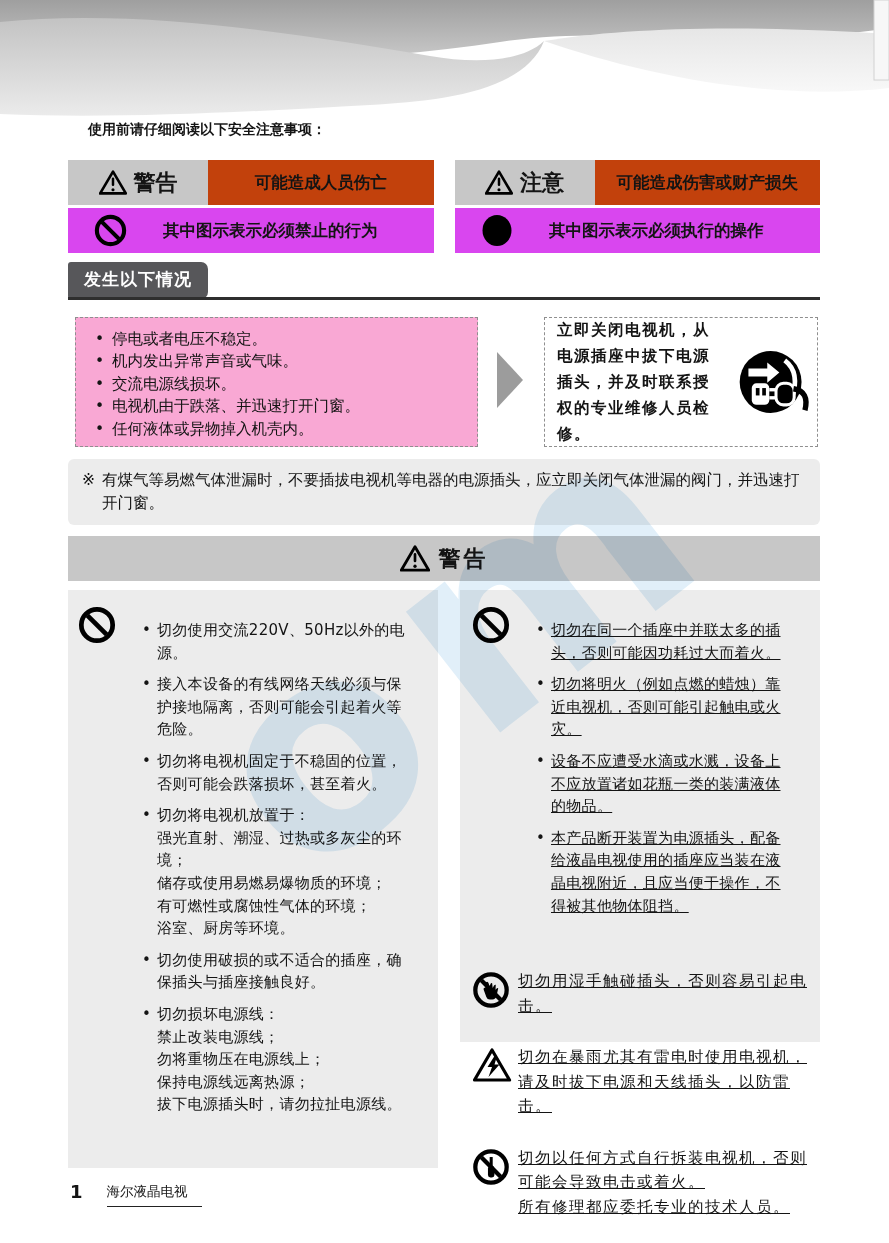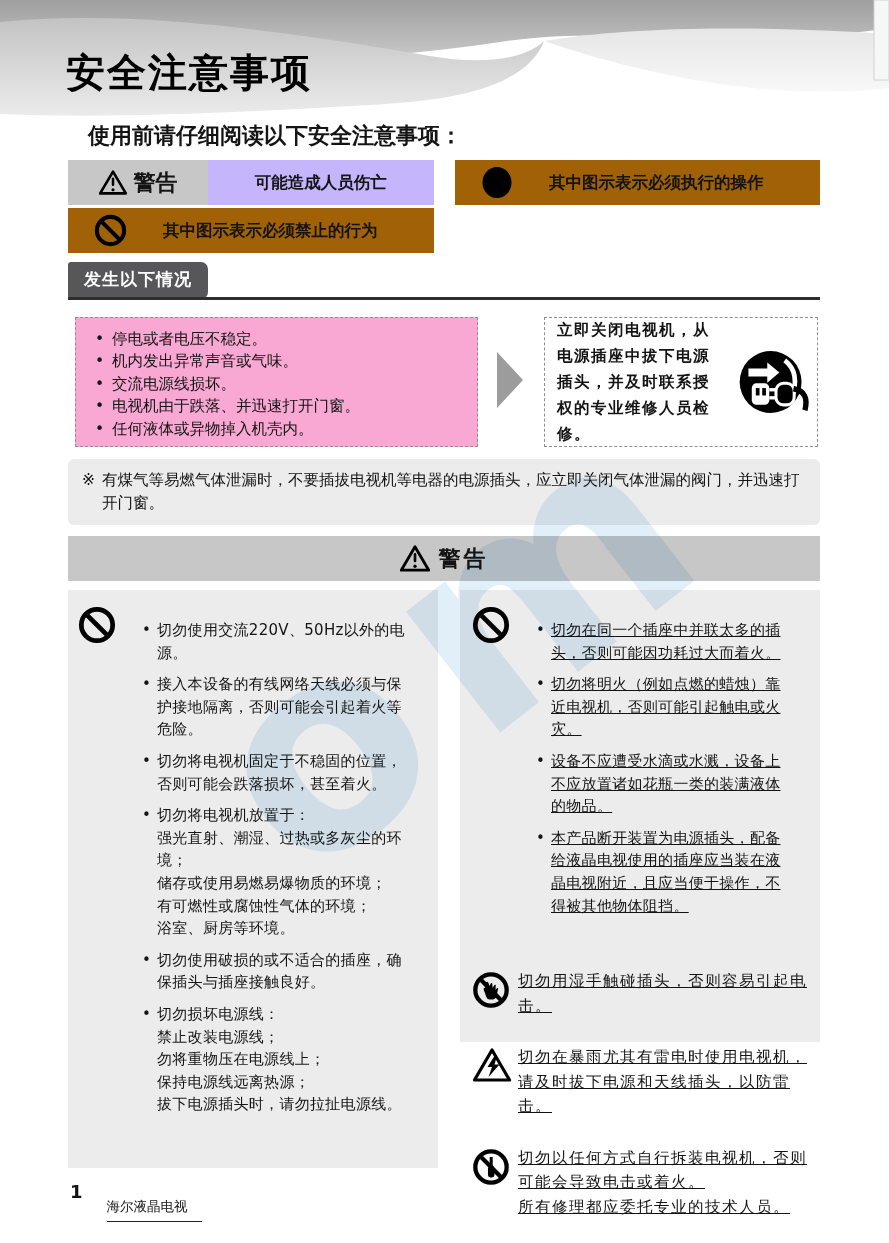--- a/index.html
+++ b/index.html
@@ -12,33 +12,33 @@
   }
   .page { position:relative; width:889px; height:1243px; overflow:hidden; background:#fff; }
 
   
   .header { position:absolute; top:0; left:0; width:889px; height:135px; }
   .header svg { display:block; }
   .page-title {
     position:absolute; top:46px; left:66px; margin:0;
     font-size:39px; font-weight:bold; letter-spacing:2px; color:#000;
   }
-  .intro { position:absolute; top:121px; left:88px; margin:0; font-size:22px; font-weight:bold; }
+  .intro { position:absolute; top:121px; left:88px; margin:0; font-size:14px; font-weight:bold; }
 
   
   .legend-row { position:absolute; top:160px; left:68px; width:752px; display:flex; gap:21px; }
   .legend-table { width:366px; }
   .lg-r1 { display:flex; height:45px; margin-bottom:3px; }
   .lg-label {
     width:140px; background:#c7c7c7; display:flex; align-items:center; justify-content:center;
     gap:7px; font-size:22px; font-weight:bold;
   }
-  .lg-desc { flex:1; background:#c4b5fd; display:flex; align-items:center; justify-content:center;
+  .lg-desc { flex:1; background:#c2410c; display:flex; align-items:center; justify-content:center;
     font-size:16.5px; font-weight:bold; }
-  .lg-r2 { height:45px; background:#a16207; display:flex; align-items:center; font-size:16.5px; font-weight:bold; }
+  .lg-r2 { height:45px; background:#d946ef; display:flex; align-items:center; font-size:16.5px; font-weight:bold; }
   .lg-r2 .lg-ic { margin:0 0 0 26px; flex:none; display:flex; }
   .lg-r2 .lg-note { flex:1; text-align:center; margin-right:20px; }
 
   
   .section-tag {
     position:absolute; top:262px; left:68px; background:#57575a; color:#fff;
     font-size:17px; font-weight:bold; letter-spacing:1px;
     padding:6px 16px 8px; border-radius:3px 7px 7px 3px;
   }
   .rule { position:absolute; top:297px; left:68px; width:752px; height:2.5px; background:#2e2e2e; }
@@ -85,21 +85,21 @@
   .warn-list li { position:relative; padding-left:17px; margin-bottom:9px;
     font-size:15px; line-height:22.6px; white-space:pre-line; letter-spacing:0.3px; }
   .warn-list li::before { content:"•"; position:absolute; left:2px; }
   .extra { display:flex; margin-top:27px; }
   .extra .ex-ic { width:46px; flex:none; padding-top:2px; }
   .extra p { margin:0; flex:1; font-size:15.5px; line-height:24.5px; letter-spacing:1.5px; white-space:pre-line; }
 
   
   .footer { position:absolute; top:1181px; left:70px; display:flex; align-items:flex-start; gap:24px; }
   .page-num { font-size:18px; font-weight:bold; }
-  .doc-name { font-size:13.5px; margin-top:17px; padding:0 14px 5px 0; border-bottom:1.5px solid #222; }
+  .doc-name { font-size:13.5px; margin-top:2px; padding:0 14px 5px 0; border-bottom:1.5px solid #222; }
 
   
   .watermark {
     position:absolute; left:330px; top:640px; margin:0;
     font-size:280px; font-weight:bold; letter-spacing:34px;
     color:#bcdcf2; opacity:0.45; mix-blend-mode:multiply;
     transform:rotate(-38deg); transform-origin:left bottom;
     pointer-events:none; white-space:nowrap; z-index:6; line-height:1;
   }
 </style>
@@ -122,21 +122,20 @@
         <linearGradient id="gLens" x1="0" y1="0" x2="0" y2="1">
           <stop offset="0" stop-color="#e6e6e6"></stop>
             <stop offset="1" stop-color="#f8f8f8"></stop>
         </linearGradient>
       </defs>
       <path d="M0 0 H889 V28 C740 52 620 24 500 42 C380 60 240 68 120 46 C70 36 28 22 0 26 Z" fill="url(#gDark)"></path>
       <path d="M0 22 C140 8 300 34 430 56 C475 64 522 62 544 41 C524 92 440 101 370 105 C250 112 110 119 0 114 Z" fill="url(#gLight)"></path>
       <path d="M544 41 C620 28 740 24 889 34 L889 88 C770 102 640 74 544 41 Z" fill="url(#gLens)"></path>
       <rect x="874" y="0" width="15" height="80" fill="#f7f7f7" stroke="#d2d2d2" stroke-width="1"></rect>
     </svg>
-    <h1 class="page-title">安全注意事项</h1>
   </div>
 
   <p class="intro">使用前请仔细阅读以下安全注意事项：</p>
 
   <div class="legend-row">
     <div class="legend-table">
       <div class="lg-r1">
         <div class="lg-label">
           <svg width="28" height="25" viewBox="0 0 36 32">
             <path d="M18 2 L34.5 30 H1.5 Z" fill="none" stroke="#000" stroke-width="3.4" stroke-linejoin="round"></path>
@@ -151,20 +150,31 @@
         <span class="lg-ic">
           <svg width="33" height="33" viewBox="0 0 40 40">
             <circle cx="20" cy="20" r="16.5" fill="none" stroke="#000" stroke-width="5"></circle>
             <line x1="9.8" y1="9.8" x2="30.2" y2="30.2" stroke="#000" stroke-width="5"></line>
           </svg>
         </span>
         <span class="lg-note">其中图示表示必须禁止的行为</span>
       </div>
     </div>
     <div class="legend-table">
+      <div class="lg-r1">
+        <div class="lg-label">
+          <svg width="28" height="25" viewBox="0 0 36 32">
+            <path d="M18 2 L34.5 30 H1.5 Z" fill="none" stroke="#000" stroke-width="3.4" stroke-linejoin="round"></path>
+            <rect x="16.4" y="9.5" width="3.2" height="11" rx="1.6" fill="#000"></rect>
+            <circle cx="18" cy="25.3" r="2" fill="#000"></circle>
+          </svg>
+          <span>注意</span>
+        </div>
+        <div class="lg-desc">可能造成伤害或财产损失</div>
+      </div>
       <div class="lg-r2">
         <span class="lg-ic">
           <svg width="32" height="33" viewBox="0 0 32 33">
             <ellipse cx="16" cy="16.5" rx="14.5" ry="15.5" fill="#000"></ellipse>
           </svg>
         </span>
         <span class="lg-note">其中图示表示必须执行的操作</span>
       </div>
     </div>
   </div>

